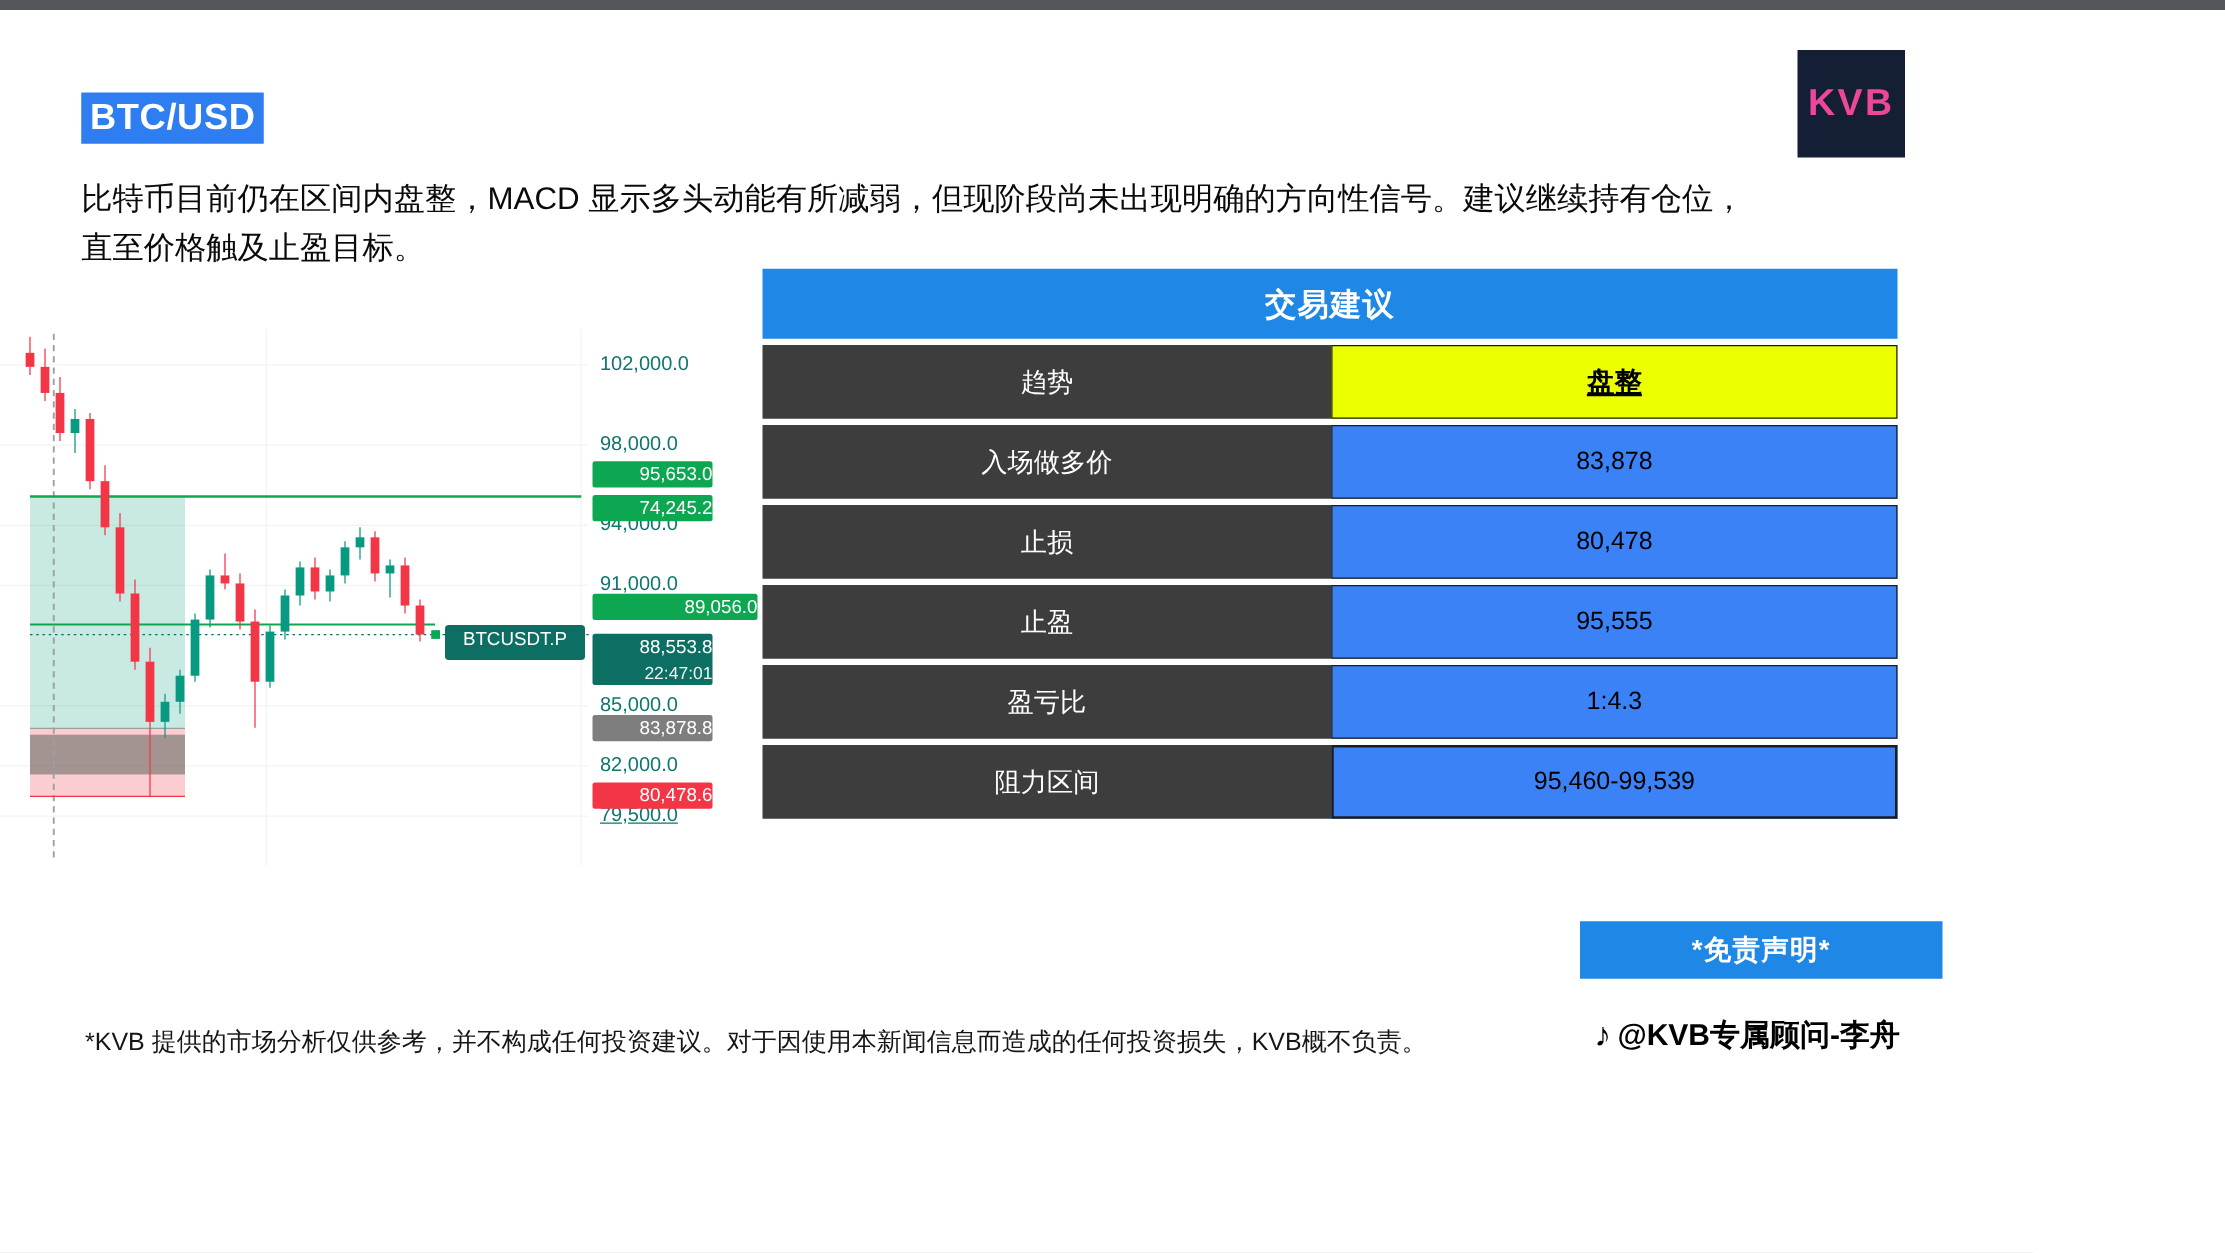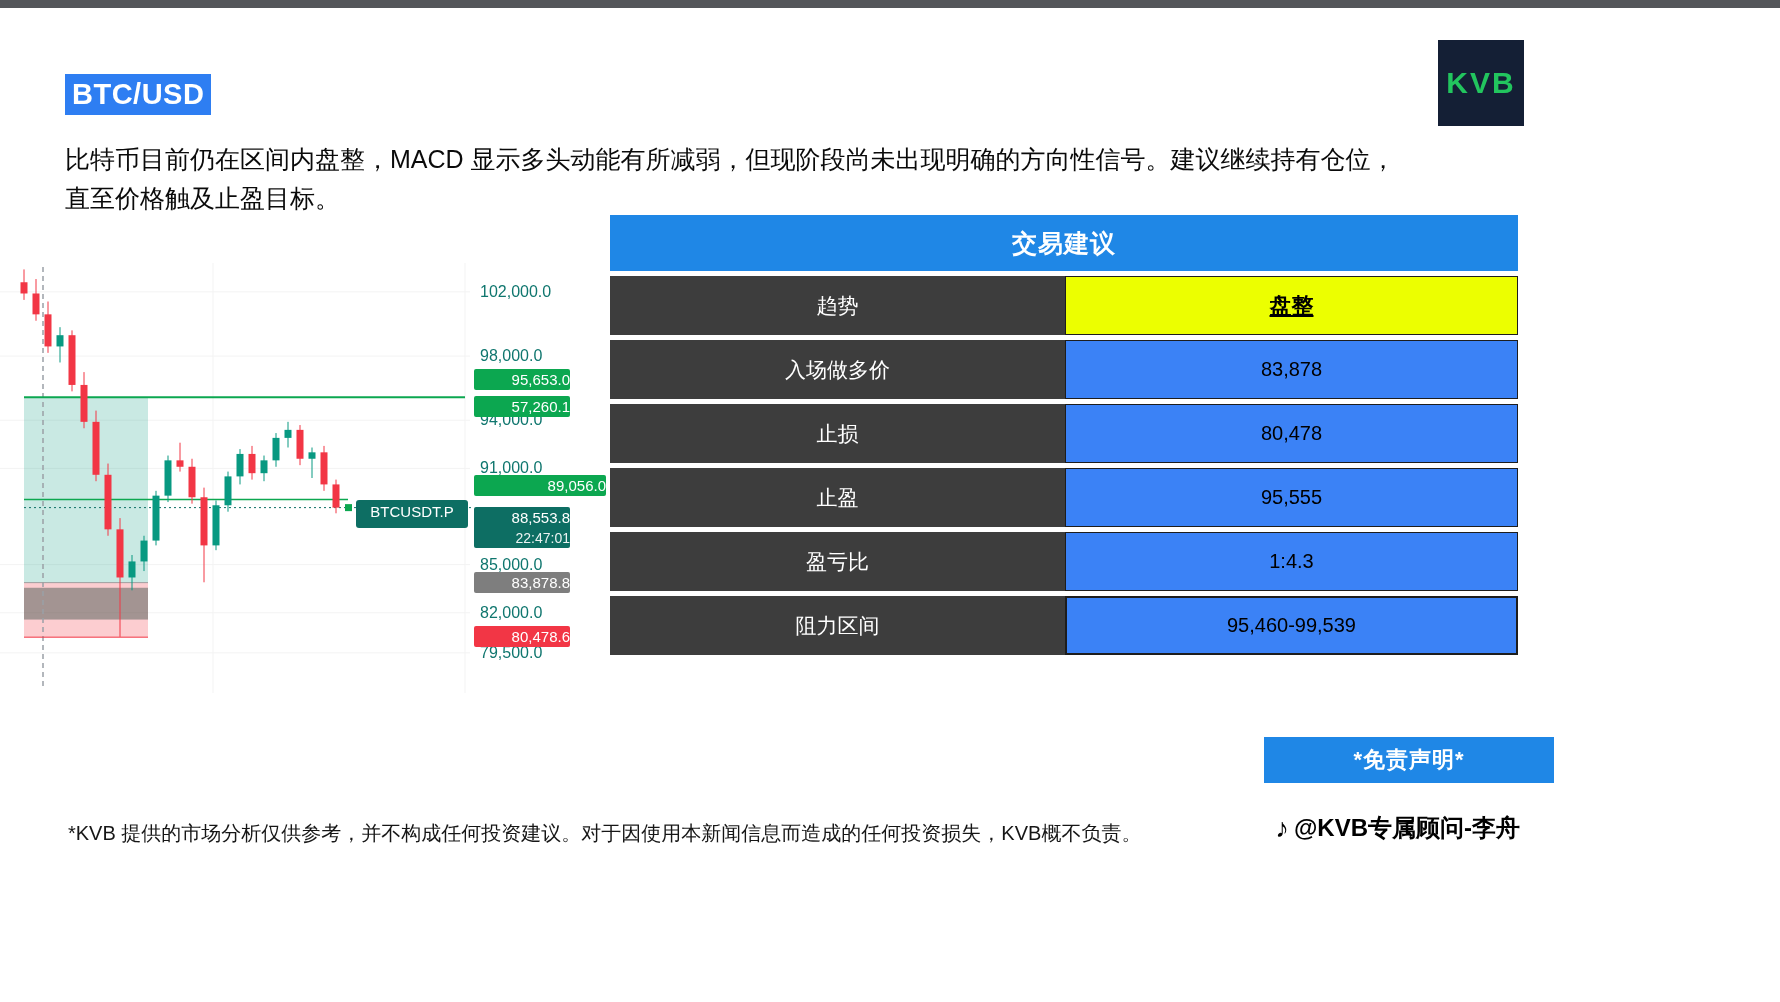--- a/index.html
+++ b/index.html
@@ -2,21 +2,21 @@
 <html><head>
 <meta charset="utf-8">
 <style>
   html,body{margin:0;padding:0;background:#e9e9e9;}
   .page{position:relative;width:1780px;height:1002px;background:#ffffff;overflow:hidden;
         font-family:"Liberation Sans","DejaVu Sans",sans-serif;}
   .topbar{position:absolute;top:0;left:0;width:1780px;height:8px;background:#54565a;}
   .title{position:absolute;left:65px;top:74px;background:#2e7ef2;color:#ffffff;
          font-size:29px;font-weight:600;padding:4px 7px;letter-spacing:.5px;}
   .logo{position:absolute;left:1438px;top:40px;width:86px;height:86px;background:#141f35;
-        color:#22c55e;display:flex;align-items:center;justify-content:center;
+        color:#ec4899;display:flex;align-items:center;justify-content:center;
         font-size:30px;font-weight:bold;letter-spacing:2px;}
   .desc{position:absolute;left:65px;top:140px;width:1355px;font-size:25px;line-height:1.55;color:#0a0a0a;}
 
   
   .chart{position:absolute;left:0;top:263px;width:600px;height:440px;}
   #chart-overlay{position:absolute;left:0;top:0;width:600px;height:440px;pointer-events:none;}
   .axis-label{position:absolute;left:480px;font-size:16px;line-height:20px;color:#0f766e;white-space:nowrap;text-align:right;}
   .badge{position:absolute;left:474px;width:96px;text-align:right;color:#fff;font-size:15px;
          line-height:21px;border-radius:2px;}
   .badge .cd{font-size:14px;line-height:20px;opacity:.92;}
@@ -134,23 +134,23 @@
         <rect x="332.5" width="7" y="221.41791044776122" height="23.200746268656673" fill="#F23645"></rect>
         <rect x="345" y="241.12186567164176" width="7" height="7" fill="#0ca750"></rect>
       </svg>
     <div id="chart-overlay">
         <div class="axis-label" style="top: 18.8806px;">102,000.0</div>
         <div class="axis-label" style="top: 83.0597px;">98,000.0</div>
         <div class="axis-label" style="top: 147.239px;">94,000.0</div>
         <div class="axis-label" style="top: 195.373px;">91,000.0</div>
         <div class="axis-label" style="top: 291.642px;">85,000.0</div>
         <div class="axis-label" style="top: 339.776px;">82,000.0</div>
-        <div class="axis-label" style="top: 379.888px;">79,500.0</div>
+        <div class="axis-label" style="top: 379.888px; text-decoration: underline;">79,500.0</div>
         <div class="badge" style="top: 105.717px; background: rgb(12, 167, 80);">95,653.0</div>
-        <div class="badge" style="top: 133.203px; background: rgb(12, 167, 80);">57,260.1</div>
+        <div class="badge" style="top: 133.203px; background: rgb(12, 167, 80);">74,245.2</div>
         <div class="badge" style="top: 211.564px; background: rgb(12, 167, 80); padding-left: 36px;">89,056.0</div>
         <div class="badge" style="top: 243.622px; background: rgb(13, 110, 99);">88,553.8<div class="cd">22:47:01</div></div>
         <div class="badge" style="top: 308.631px; background: rgb(126, 126, 126);">83,878.8</div>
         <div class="badge" style="top: 363.187px; background: rgb(242, 54, 69);">80,478.6</div>
         <div class="sym-tag" style="top: 236.622px;">BTCUSDT.P</div>
       </div>
   </div>
 
   <div class="table">
     <div class="t-header">交易建议</div>

